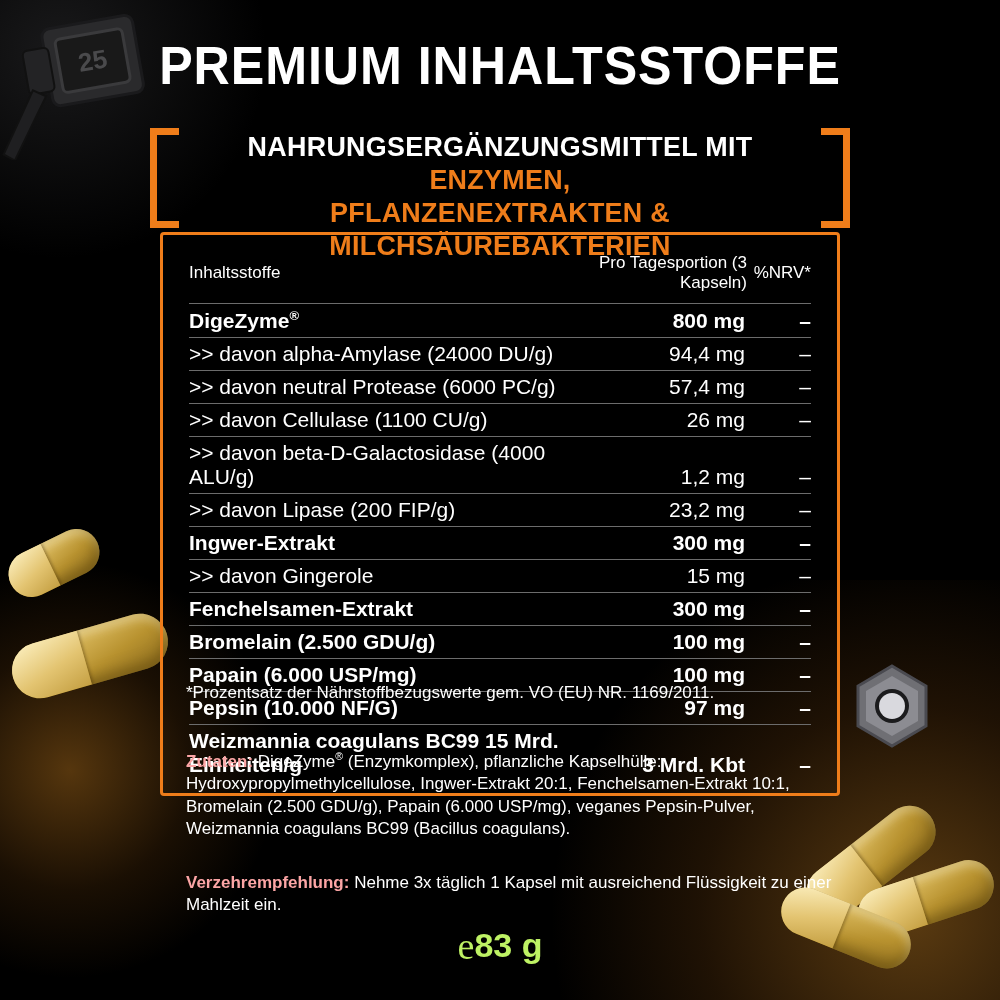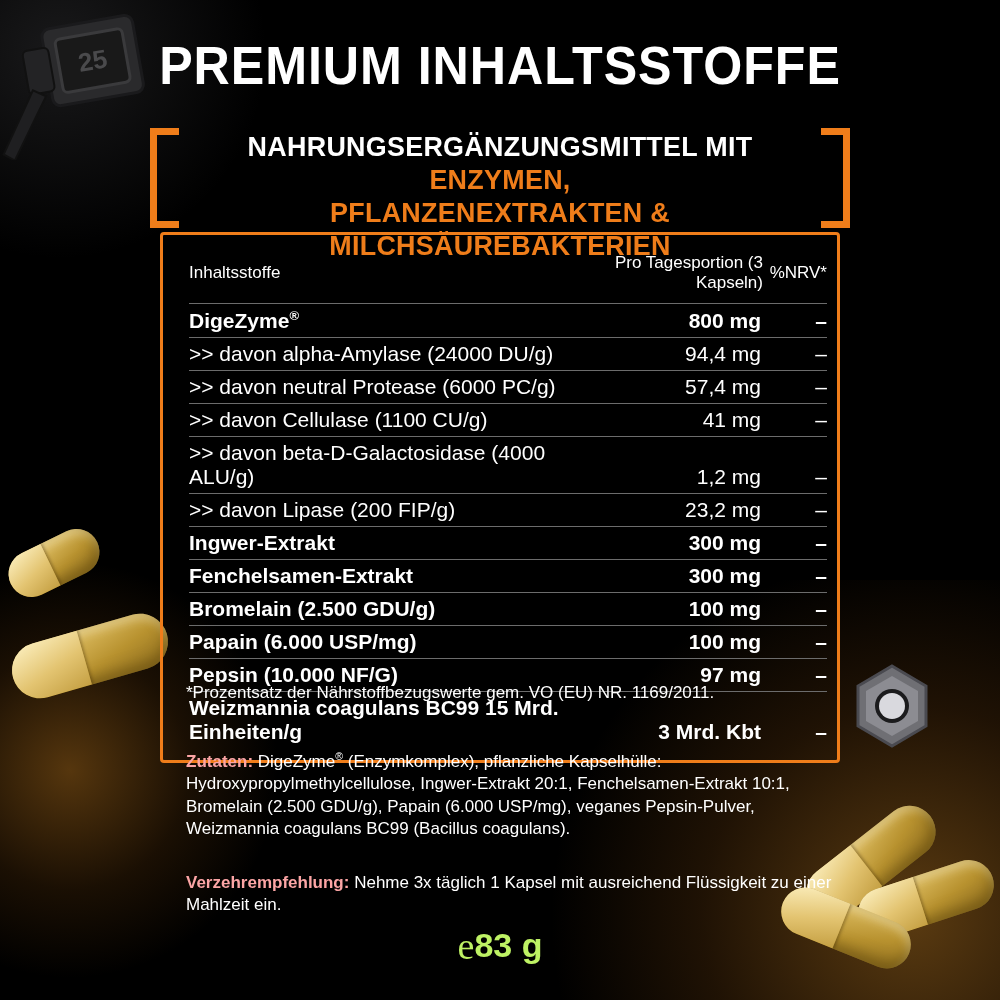--- a/index.html
+++ b/index.html
@@ -71,21 +71,21 @@
     font-size:28px;font-weight:600;letter-spacing:.3px;
     color:#fff;
     transform:scaleX(.96);
   }
   .accent{color:#ef7d1a;}
 
   
   .panel{
     position:absolute;left:160px;top:232px;width:680px;
     border:3px solid #ef7d1a;border-radius:4px;
-    padding:14px 10px 12px 26px;
+    padding:14px 26px 12px 26px;
     box-sizing:border-box;
   }
   table{width:100%;border-collapse:collapse;}
   th{
     font-weight:400;font-size:17px;color:#ffffff;
     padding:4px 0 10px 0;text-align:left;
   }
   th.amt{text-align:right;}
   th.nrv{text-align:right;width:64px;}
   td{
@@ -193,38 +193,43 @@
           <td class="amt">94,4 mg</td>
           <td class="nrv">–</td>
         </tr>
         <tr class="rule">
           <td>&gt;&gt; davon neutral Protease (6000 PC/g)</td>
           <td class="amt">57,4 mg</td>
           <td class="nrv">–</td>
         </tr>
         <tr class="rule">
           <td>&gt;&gt; davon Cellulase (1100 CU/g)</td>
-          <td class="amt">41 mg</td>
+          <td class="amt">26 mg</td>
           <td class="nrv">–</td>
         </tr>
         <tr class="rule">
           <td>&gt;&gt; davon beta-D-Galactosidase (4000 ALU/g)</td>
           <td class="amt">1,2 mg</td>
           <td class="nrv">–</td>
         </tr>
         <tr class="rule">
           <td>&gt;&gt; davon Lipase (200 FIP/g)</td>
           <td class="amt">23,2 mg</td>
           <td class="nrv">–</td>
         </tr>
         <tr class="bold rule">
           <td>Ingwer-Extrakt</td>
           <td class="amt">300 mg</td>
           <td class="nrv">–</td>
         </tr>
+        <tr class="rule">
+          <td>&gt;&gt; davon Gingerole</td>
+          <td class="amt">15 mg</td>
+          <td class="nrv">–</td>
+        </tr>
         <tr class="bold rule">
           <td>Fenchelsamen-Extrakt</td>
           <td class="amt">300 mg</td>
           <td class="nrv">–</td>
         </tr>
         <tr class="bold rule">
           <td>Bromelain (2.500 GDU/g)</td>
           <td class="amt">100 mg</td>
           <td class="nrv">–</td>
         </tr>

